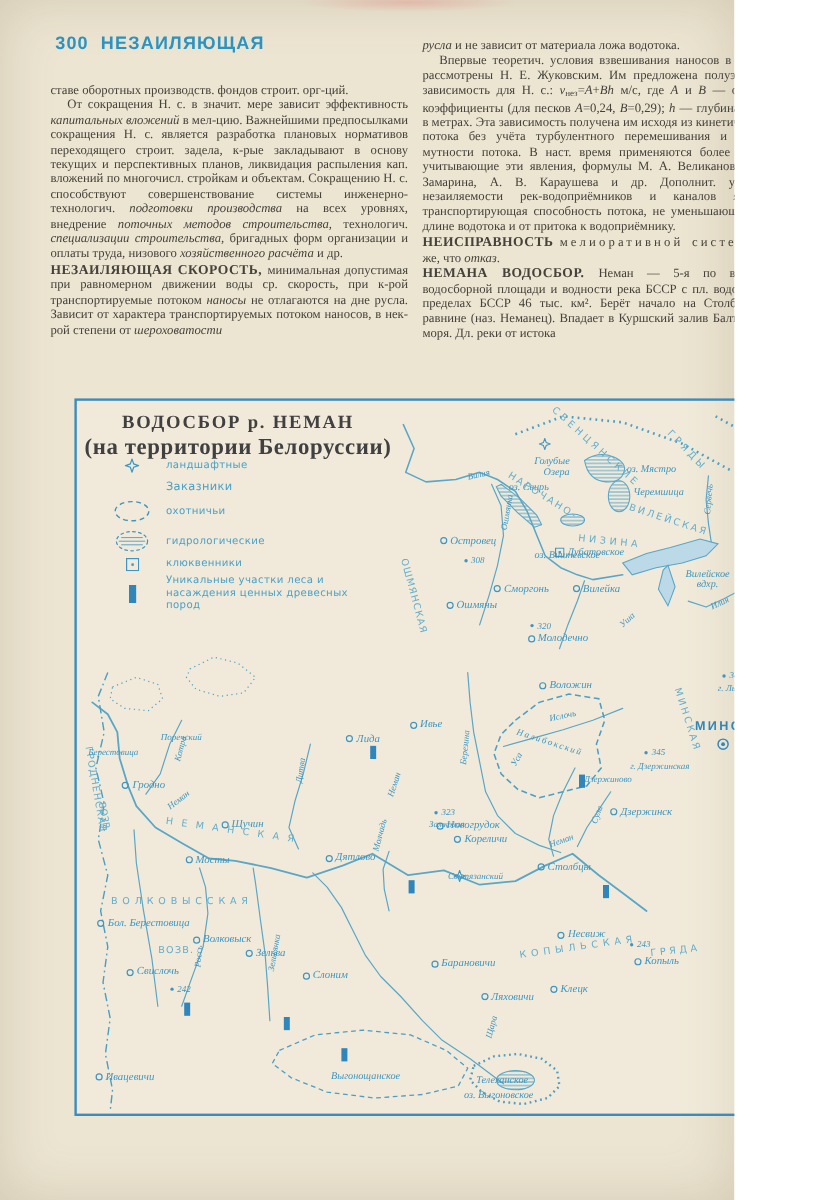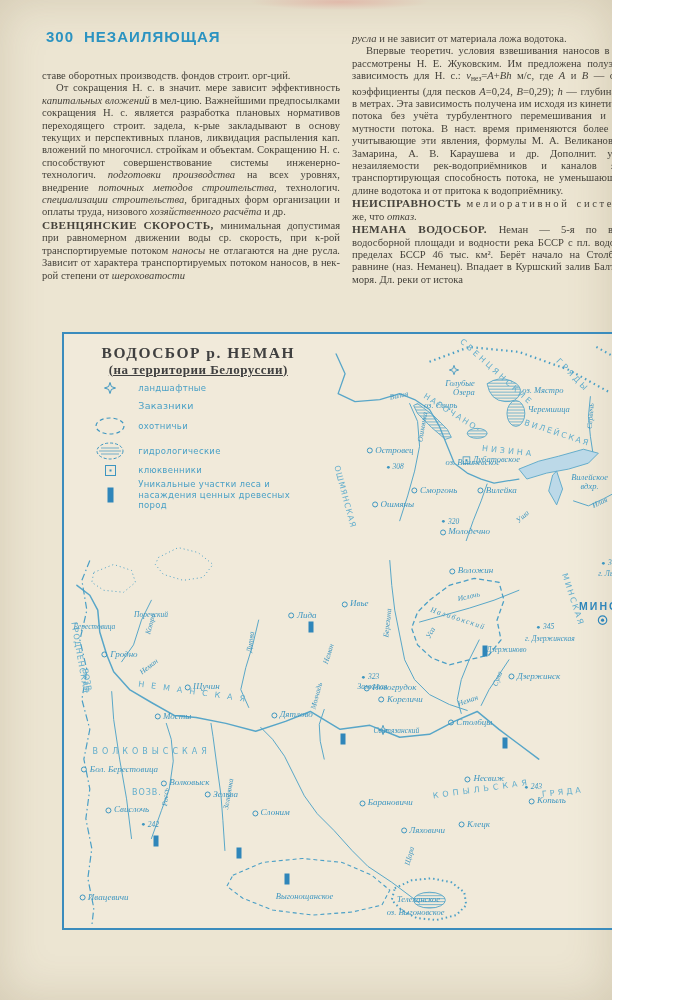--- a/index.html
+++ b/index.html
@@ -27,21 +27,21 @@
   .seg-sp{letter-spacing:2.6px;}
   .seg-sub{font-size:7.5px;vertical-align:-2px;}
 
   
   .map{position:absolute;left:62px;top:332px;width:588px;height:598px;
        border:2px solid #3b8cbd;box-sizing:border-box;background:rgba(255,253,245,.25);}
   .map svg.base{position:absolute;left:0;top:0;width:100%;height:100%;}
   .map-title{position:absolute;left:23%;top:1.6%;transform:translateX(-50%);text-align:center;
        color:#404040;white-space:nowrap;}
   .map-title .t1{font-weight:bold;font-size:15.5px;letter-spacing:1.5px;}
-  .map-title .t2{font-weight:bold;font-size:13px;letter-spacing:.5px;text-decoration:underline;}
+  .map-title .t2{font-weight:bold;font-size:19px;letter-spacing:.5px;}
 
   .map-legend{position:absolute;left:4.5%;top:7.6%;width:44%;}
   .legend-item{display:flex;align-items:center;gap:8px;margin:3px 0;}
   .legend-sym{flex:0 0 40px;display:flex;justify-content:center;line-height:0;}
   .legend-label{font-family:"DejaVu Sans",sans-serif;font-size:8.5px;color:#4aa0c6;letter-spacing:.3px;line-height:1.25;}
   .legend-head{margin-top:6px;margin-bottom:0;}
   .legend-head .legend-label{font-size:9.5px;}
   .legend-wide .legend-label{max-width:160px;}
 
   .map-labels{position:absolute;left:0;top:0;width:100%;height:100%;}
@@ -64,21 +64,21 @@
 <div class="page">
   <div class="smudge"></div>
 
   <div class="running">
     <span class="num">300</span><span>НЕЗАИЛЯЮЩАЯ</span>
   </div>
 
   <div class="col col-left">
       <p><span class="seg-n">ставе оборотных производств. фондов строит. орг-ций.</span></p>
       <p class="indent"><span class="seg-n">От сокращения Н. с. в значит. мере зависит эффективность </span><span class="seg-i">капитальных вложений</span><span class="seg-n"> в мел-цию. Важнейшими предпосылками сокращения Н. с. является разработка плановых нормативов переходящего строит. задела, к-рые закладывают в основу текущих и перспективных планов, ликвидация распыления кап. вложений по многочисл. стройкам и объектам. Сокращению Н. с. способствуют совершенствование системы инженерно-технологич. </span><span class="seg-i">подготовки производства</span><span class="seg-n"> на всех уровнях, внедрение </span><span class="seg-i">поточных методов строительства</span><span class="seg-n">, технологич. </span><span class="seg-i">специализации строительства</span><span class="seg-n">, бригадных форм организации и оплаты труда, низового </span><span class="seg-i">хозяйственного расчёта</span><span class="seg-n"> и др.</span></p>
-      <p><span class="seg-b">СВЕНЦЯНСКИЕ СКОРОСТЬ, </span><span class="seg-n">минимальная допустимая при равномерном движении воды ср. скорость, при к-рой транспортируемые потоком </span><span class="seg-i">наносы</span><span class="seg-n"> не отлагаются на дне русла. Зависит от характера транспортируемых потоком наносов, в нек-рой степени от </span><span class="seg-i">шероховатости</span></p>
+      <p><span class="seg-b">НЕЗАИЛЯЮЩАЯ СКОРОСТЬ, </span><span class="seg-n">минимальная допустимая при равномерном движении воды ср. скорость, при к-рой транспортируемые потоком </span><span class="seg-i">наносы</span><span class="seg-n"> не отлагаются на дне русла. Зависит от характера транспортируемых потоком наносов, в нек-рой степени от </span><span class="seg-i">шероховатости</span></p>
     </div>
   <div class="col col-right">
       <p><span class="seg-i">русла</span><span class="seg-n"> и не зависит от материала ложа водотока.</span></p>
       <p class="indent"><span class="seg-n">Впервые теоретич. условия взвешивания наносов в потоках рассмотрены Н. Е. Жуковским. Им предложена полуэмпирич. зависимость для Н. с.: </span><span class="seg-i">v</span><span class="seg-sub">нез</span><span class="seg-n">=</span><span class="seg-i">A</span><span class="seg-n">+</span><span class="seg-i">Bh</span><span class="seg-n"> м/с, где </span><span class="seg-i">A</span><span class="seg-n"> и </span><span class="seg-i">B</span><span class="seg-n"> — опытные коэффициенты (для песков </span><span class="seg-i">A</span><span class="seg-n">=0,24, </span><span class="seg-i">B</span><span class="seg-n">=0,29); </span><span class="seg-i">h</span><span class="seg-n"> — глубина потока в метрах. Эта зависимость получена им исходя из кинетич. схемы потока без учёта турбулентного перемешивания и степени мутности потока. В наст. время применяются более точные, учитывающие эти явления, формулы М. А. Великанова, Е. А. Замарина, А. В. Караушева и др. Дополнит. условием незаиляемости рек-водоприёмников и каналов является транспортирующая способность потока, не уменьшающаяся по длине водотока и от притока к водоприёмнику.</span></p>
       <p><span class="seg-b">НЕИСПРАВНОСТЬ </span><span class="seg-sp">мелиоративной системы</span><span class="seg-n">, то же, что </span><span class="seg-i">отказ</span><span class="seg-n">.</span></p>
       <p><span class="seg-b">НЕМАНА ВОДОСБОР. </span><span class="seg-n">Неман — 5-я по величине водосборной площади и водности река БССР с пл. водосбора в пределах БССР 46 тыс. км². Берёт начало на Столбцовской равнине (наз. Неманец). Впадает в Куршский залив Балтийского моря. Дл. реки от истока</span></p>
     </div>
 
   <div class="map">
     <svg class="base" viewBox="0 0 588 598">

